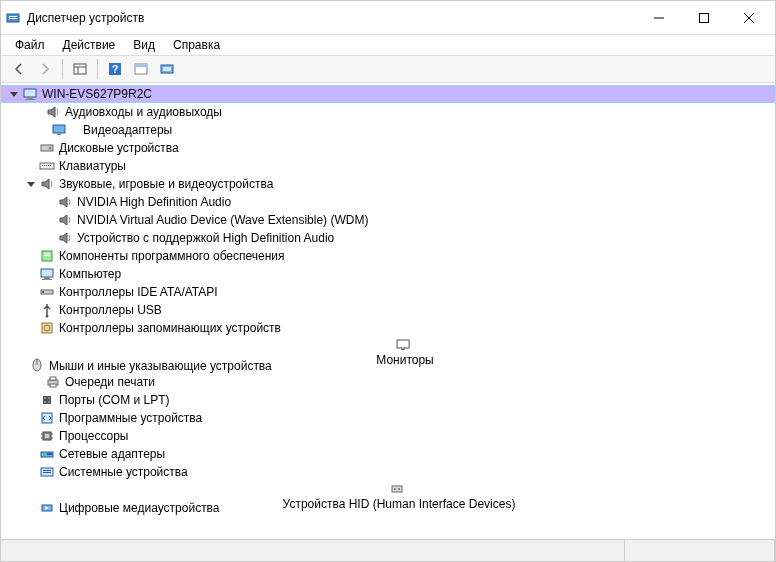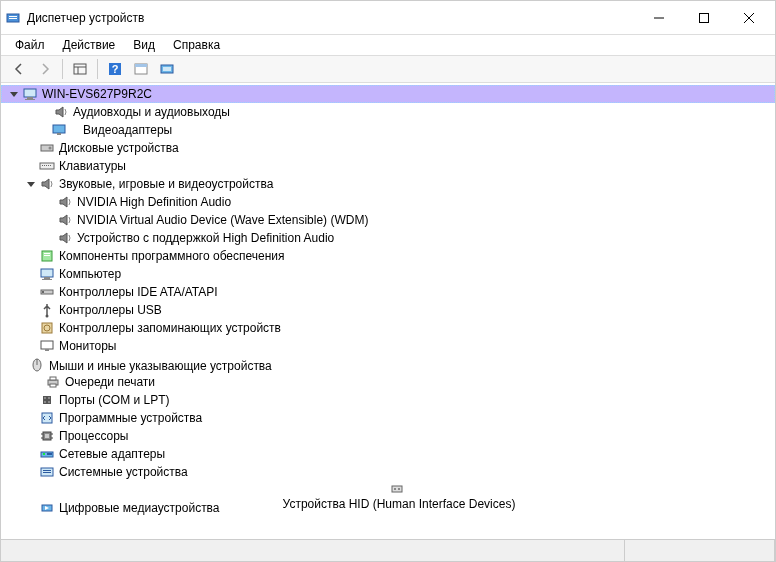--- a/index.html
+++ b/index.html
@@ -119,21 +119,21 @@
             <svg width="16" height="16">
               <rect x="2" y="3" width="12" height="8" fill="#cfe8f7" stroke="#2c5aa0"></rect>
               <rect x="5" y="11" width="6" height="2" fill="#888"></rect>
               <rect x="3" y="13" width="10" height="1" fill="#888"></rect>
             </svg>
           </span>
           <span class="node-label">WIN-EVS627P9R2C</span>
         </div>
         <ul class="tree">
           <li>
-            <div class="tree-node" style="padding-left: 36px;">
+            <div class="tree-node" style="padding-left: 28px;">
               <span class="expander none"></span>
               <span class="node-icon">
                 <svg width="16" height="16">
                   <path d="M3 6 L6 6 L10 3 L10 13 L6 10 L3 10 Z" fill="#888" stroke="#555"></path>
                   <path d="M12 5 Q14 8 12 11" fill="none" stroke="#888"></path>
                 </svg>
               </span>
               <span class="node-label">Аудиовходы и аудиовыходы</span>
             </div>
           </li>
@@ -287,21 +287,21 @@
               <span class="node-icon">
                 <svg width="16" height="16">
                   <rect x="3" y="3" width="10" height="10" fill="#e8d5a3" stroke="#9c7a3a"></rect>
                   <circle cx="8" cy="8" r="3" fill="none" stroke="#9c7a3a"></circle>
                 </svg>
               </span>
               <span class="node-label">Контроллеры запоминающих устройств</span>
             </div>
           </li>
           <li>
-            <div class="tree-node" style="padding-left: 22px;">
+            <div class="tree-node" style="padding-left: 34px; flex-direction: column;">
               <span class="expander none"></span>
               <span class="node-icon">
                 <svg width="16" height="16">
                   <rect x="2" y="3" width="12" height="8" fill="#fff" stroke="#555"></rect>
                   <rect x="6" y="11" width="4" height="2" fill="#888"></rect>
                 </svg>
               </span>
               <span class="node-label">Мониторы</span>
             </div>
           </li>

